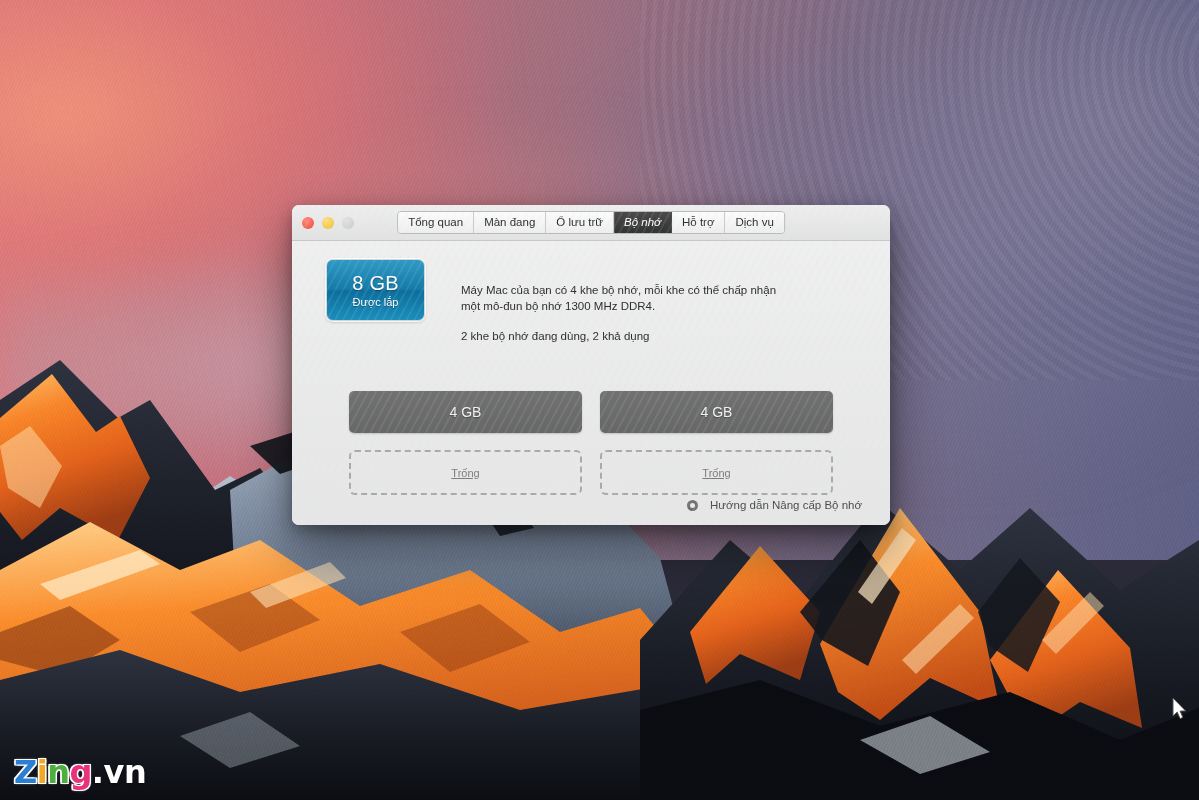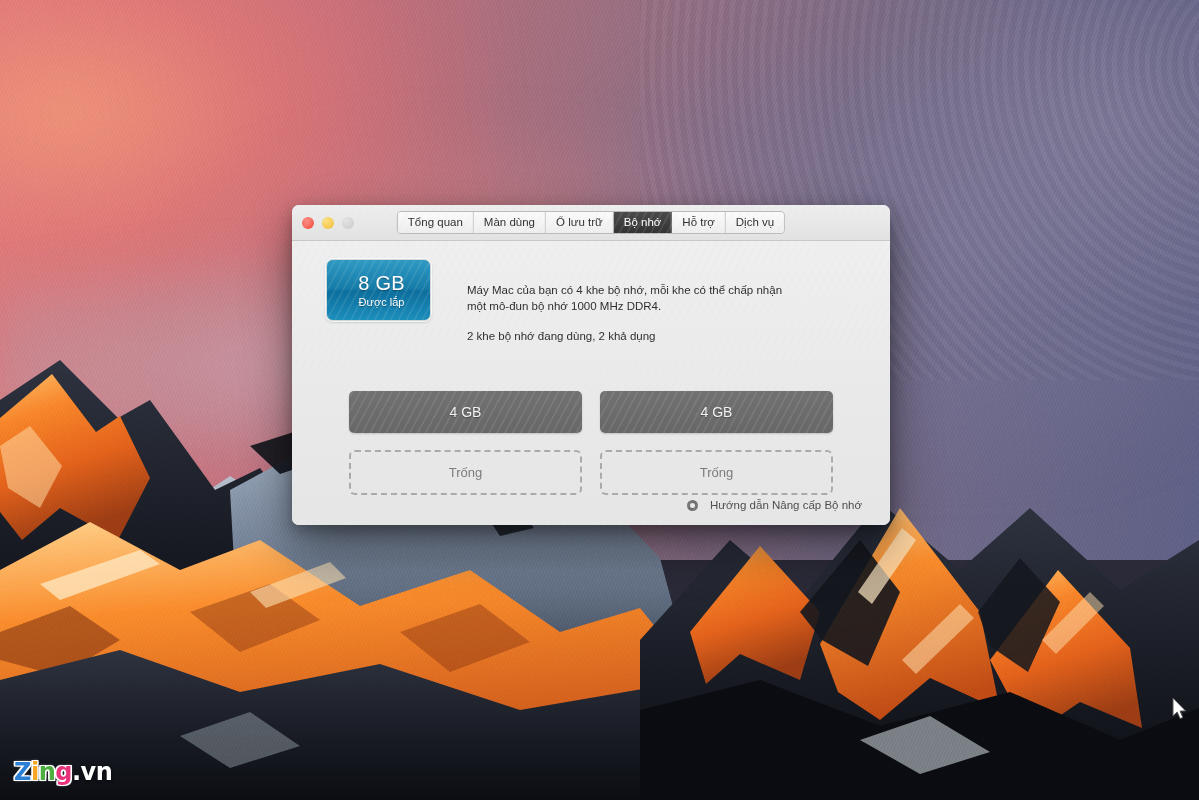--- a/index.html
+++ b/index.html
@@ -192,20 +192,21 @@
     border-right: 1px solid #c3c3c3;
     background: linear-gradient(#fbfbfb, #eeeeee);
     white-space: nowrap;
     line-height: 14px;
   }
   .seg:last-child { border-right: none; }
   .seg.active {
     background: linear-gradient(#4a4a4a, #333333);
     color: #ffffff;
     border-right-color: #333;
+    font-style: italic;
   }
 
   
   .win-body {
     position: relative;
     height: 285px;
     background: linear-gradient(#efefef, #e9e9e9 60%, #e6e6e6);
     padding: 0;
   }
 
@@ -222,21 +223,20 @@
     border: 1px solid #cfd6d9;
     box-shadow:
       0 0 0 1px rgba(255,255,255,0.85),
       0 1px 3px rgba(0,0,0,0.28);
     display: flex;
     flex-direction: column;
     align-items: center;
     justify-content: center;
     color: #ffffff;
     text-shadow: 0 1px 1px rgba(0,0,0,0.35);
-    padding-left: 6px;
   }
   .badge-size {
     font-size: 20px;
     line-height: 22px;
     letter-spacing: .2px;
   }
   .badge-label {
     font-size: 11px;
     line-height: 14px;
     margin-top: 1px;
@@ -274,25 +274,26 @@
     justify-content: center;
     text-shadow: 0 1px 1px rgba(0,0,0,0.35);
     box-shadow: 0 1px 2px rgba(0,0,0,0.18);
   }
   .slot-empty {
     margin-top: 17px;
     height: 41px;
     border-radius: 6px;
     border: 2px dashed #a9a9a9;
     color: #7a7a7a;
-    font-size: 13px;
+    font-size: 11px;
     display: flex;
     align-items: center;
     justify-content: center;
     background: transparent;
+    text-decoration: underline;
   }
 
   
   .footer-link {
     position: absolute;
     right: 28px;
     bottom: 15px;
     display: flex;
     align-items: center;
     gap: 12px;
@@ -314,21 +315,21 @@
     width: 5px; height: 5px;
     border-radius: 50%;
     background: #e9e9e9;
   }
 
   
   #watermark {
     position: absolute;
     left: 14px;
     bottom: 12px;
-    font-size: 24px;
+    font-size: 32px;
     font-weight: bold;
     letter-spacing: -0.5px;
     line-height: 32px;
     font-family: "DejaVu Sans", sans-serif;
   }
   #watermark span {
     text-shadow:
       -1.4px -1.4px 0 #fff,  1.4px -1.4px 0 #fff,
       -1.4px  1.4px 0 #fff,  1.4px  1.4px 0 #fff,
        0 0 3px rgba(255,255,255,0.9);
@@ -447,39 +448,39 @@
 
     <div class="titlebar">
       <div class="traffic">
         <div class="light red"></div>
         <div class="light yellow"></div>
         <div class="light gray"></div>
       </div>
 
       <div class="segmented">
         <div class="seg">Tổng quan</div>
-        <div class="seg">Màn dùng</div>
+        <div class="seg">Màn đang</div>
         <div class="seg">Ổ lưu trữ</div>
         <div class="seg active">Bộ nhớ</div>
         <div class="seg">Hỗ trợ</div>
         <div class="seg">Dịch vụ</div>
       </div>
     </div>
 
     <div class="win-body">
 
       <div class="info-row">
         <div class="badge">
           <div class="badge-size">8 GB</div>
           <div class="badge-label">Được lắp</div>
         </div>
 
         <div class="info-text">
           <div>Máy Mac của bạn có 4 khe bộ nhớ, mỗi khe có thể chấp nhận</div>
-          <div>một mô-đun bộ nhớ 1000 MHz DDR4.</div>
+          <div>một mô-đun bộ nhớ 1300 MHz DDR4.</div>
           <div class="para2">2 khe bộ nhớ đang dùng, 2 khả dụng</div>
         </div>
       </div>
 
       <div class="slots">
         <div class="slot-col">
           <div class="slot-filled">4 GB</div>
           <div class="slot-empty">Trống</div>
         </div>
         <div class="slot-col">

